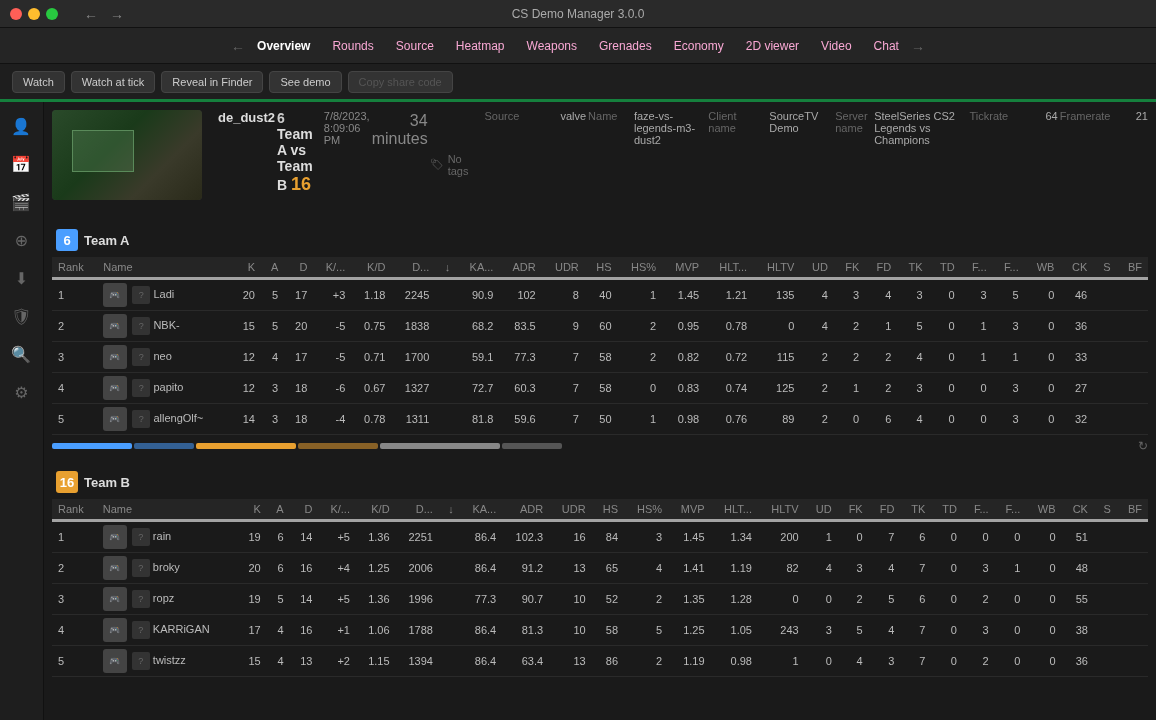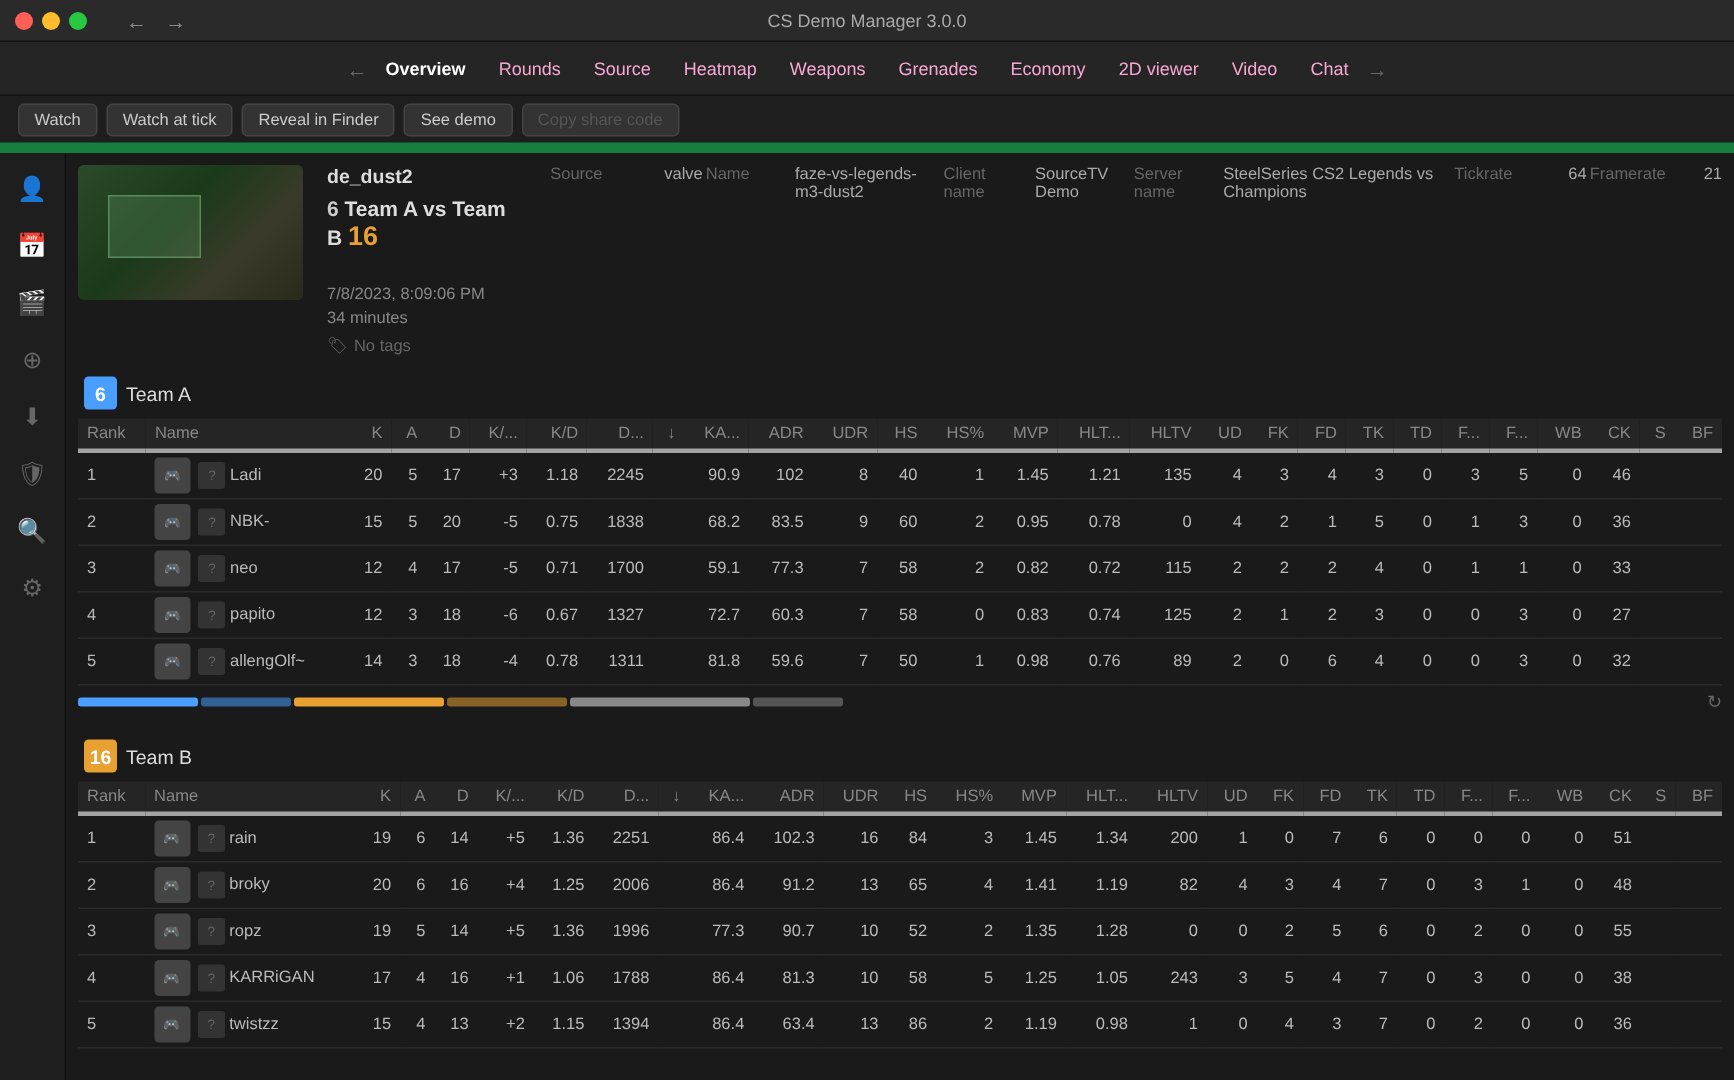--- a/index.html
+++ b/index.html
@@ -82,21 +82,21 @@
     }
 
     
     .toolbar {
       background: #1e1e1e;
       height: 38px;
       display: flex;
       align-items: center;
       gap: 6px;
       padding: 0 12px;
-      border-bottom: 7px solid #15803d;
+      border-bottom: 3px solid #15803d;
     }
     .toolbar-btn {
       background: #333;
       border: 1px solid #444;
       color: #ccc;
       font-size: 11px;
       padding: 4px 10px;
       border-radius: 4px;
       cursor: pointer;
     }
@@ -167,34 +167,34 @@
     .demo-thumb-map::before {
       content: '';
       position: absolute;
       top: 20px; left: 20px;
       width: 60px; height: 40px;
       background: rgba(100,150,100,0.3);
       border: 1px solid #5a8a5a;
     }
     .demo-meta {
       display: flex;
-      flex-direction: column;
+      flex-direction: row;
       gap: 2px;
     }
     .demo-map { font-size: 13px; color: #ddd; font-weight: 600; margin-bottom: 4px; }
     .demo-score {
       font-size: 14px;
       font-weight: bold;
       color: #ddd;
       margin-bottom: 20px;
     }
     .demo-score .score-a { color: #ccc; }
     .demo-score .score-b { color: #e8a030; font-size: 18px; }
     .demo-date { color: #888; font-size: 11px; }
-    .demo-duration { color: #888; font-size: 11px; margin-top: 2px; }
+    .demo-duration { color: #888; font-size: 16px; margin-top: 2px; text-align: right; }
     .demo-tag { display: inline-flex; align-items: center; gap: 4px; color: #666; font-size: 11px; margin-top: 4px; }
 
     .demo-source { display: flex; flex-direction: row; gap: 2px; }
     .demo-source-row { display: flex; gap: 6px; font-size: 11px; }
     .demo-source-label { color: #666; width: 70px; }
     .demo-source-value { color: #aaa; }
 
     
     .team-section { margin-bottom: 16px; }
     .team-header {
@@ -210,21 +210,21 @@
       font-weight: bold;
       font-size: 13px;
       width: 22px;
       height: 22px;
       border-radius: 3px;
       display: flex;
       align-items: center;
       justify-content: center;
     }
     .team-score-badge.orange { background: #e8a030; }
-    .team-name { color: #ddd; font-size: 13px; font-weight: 400; }
+    .team-name { color: #ddd; font-size: 13px; font-weight: 700; }
 
     
     .stats-table {
       width: 100%;
       border-collapse: collapse;
       font-size: 11px;
     }
     .stats-table th {
       background: #252525;
       color: #888;

